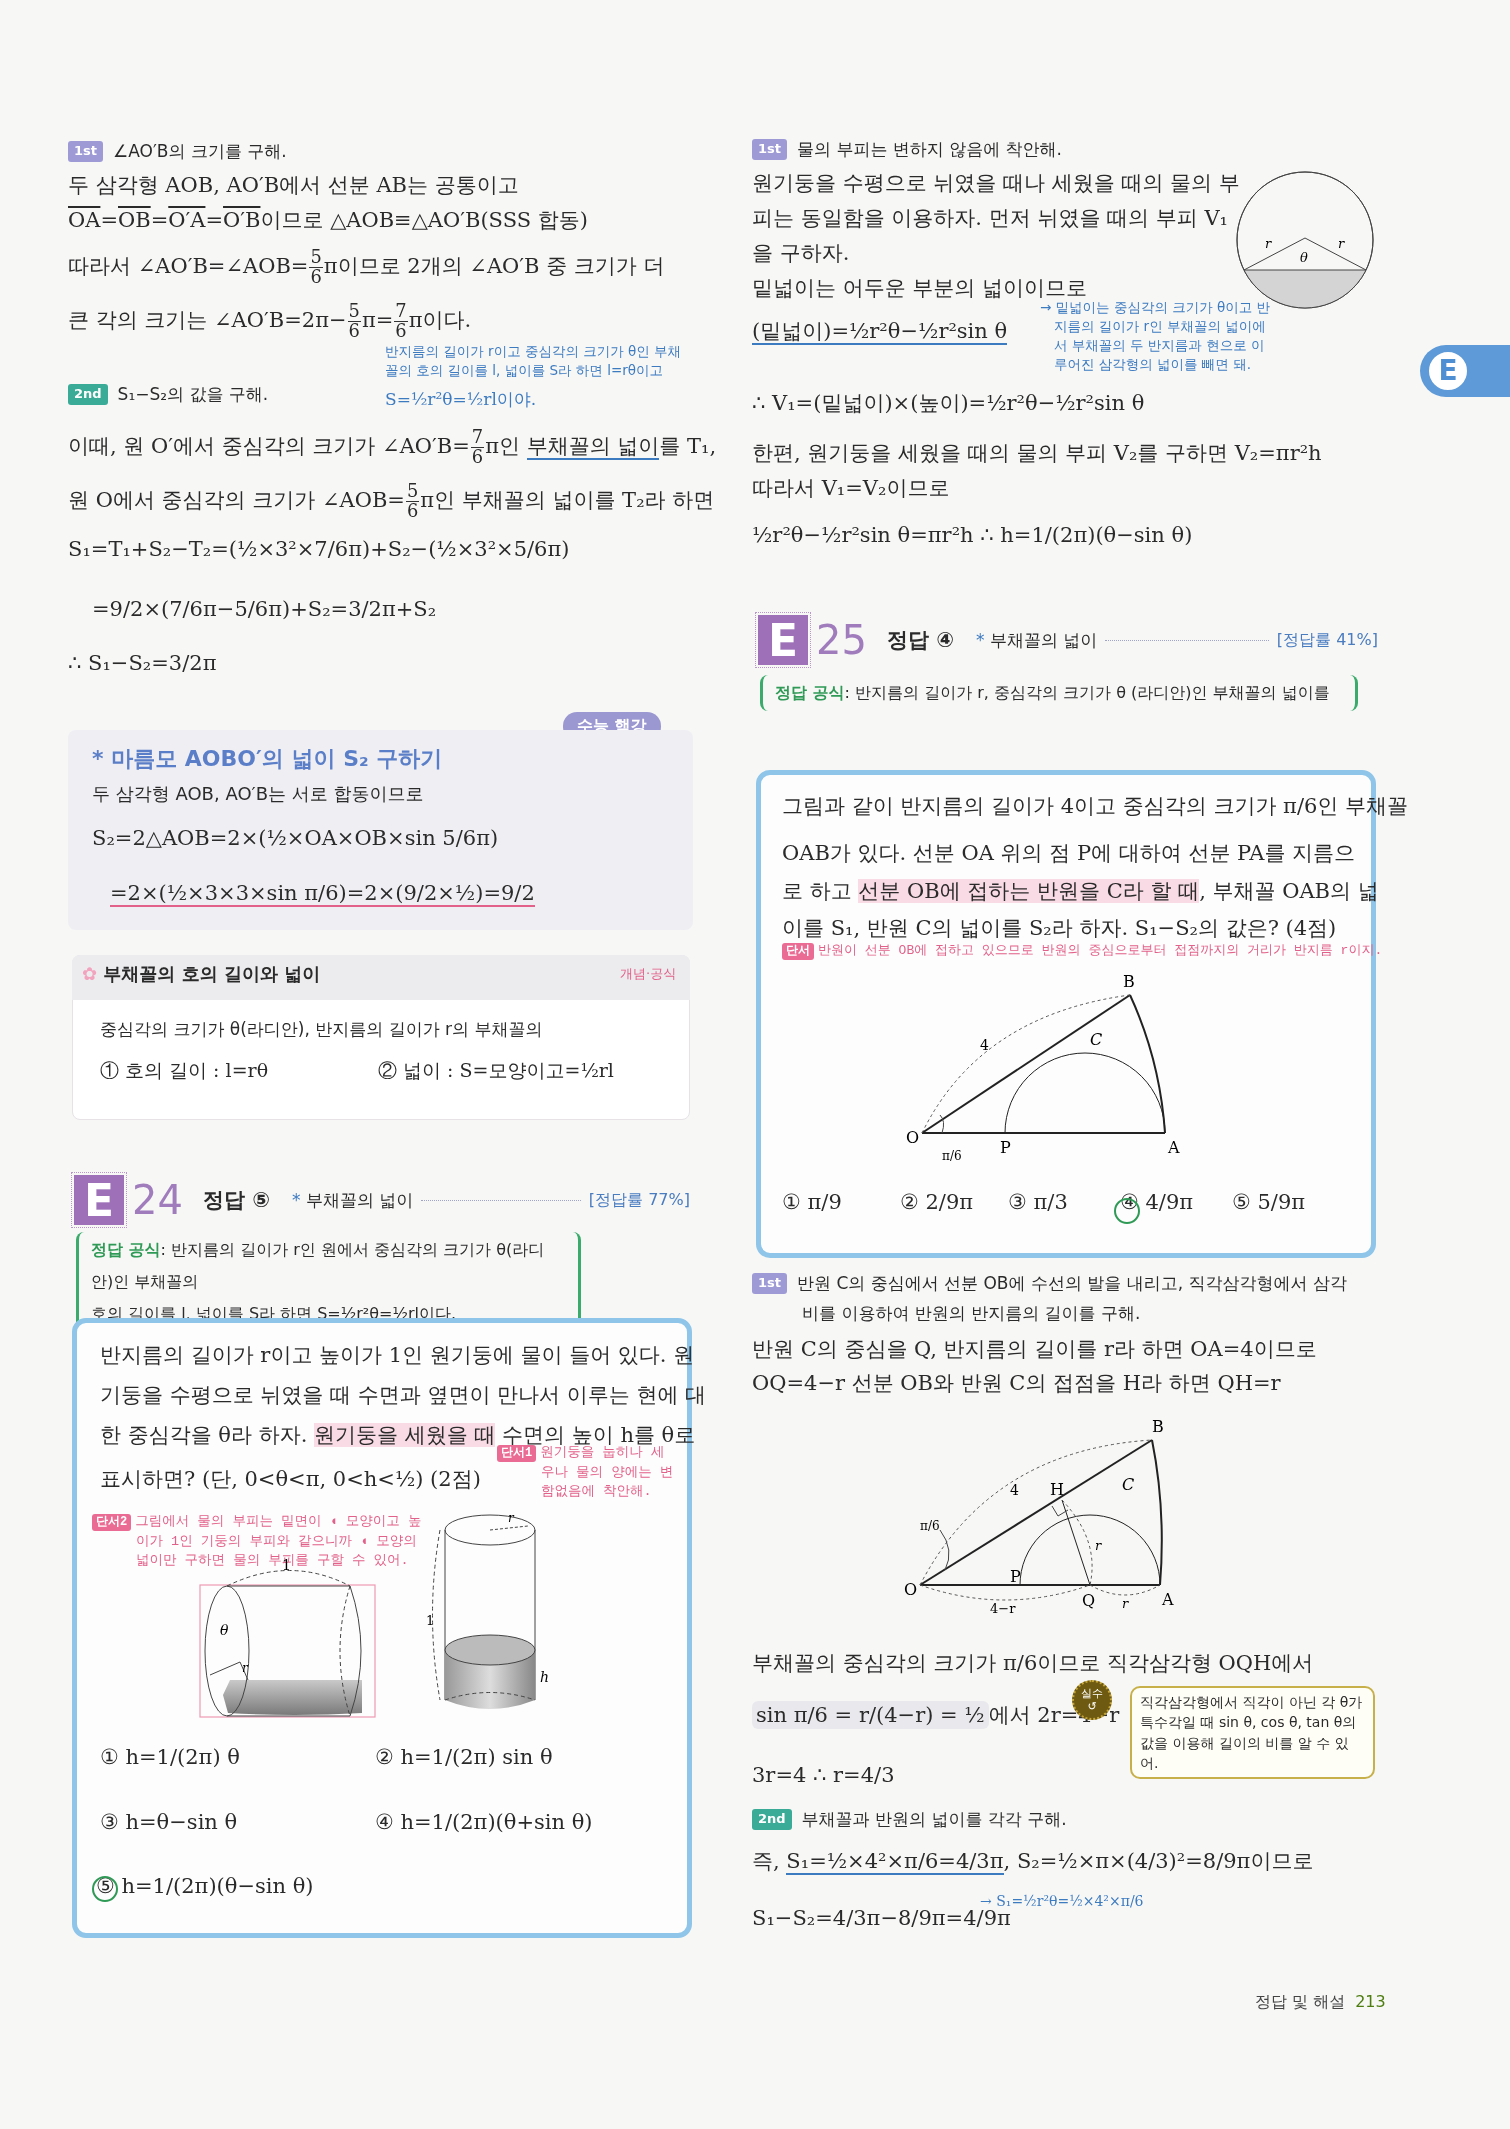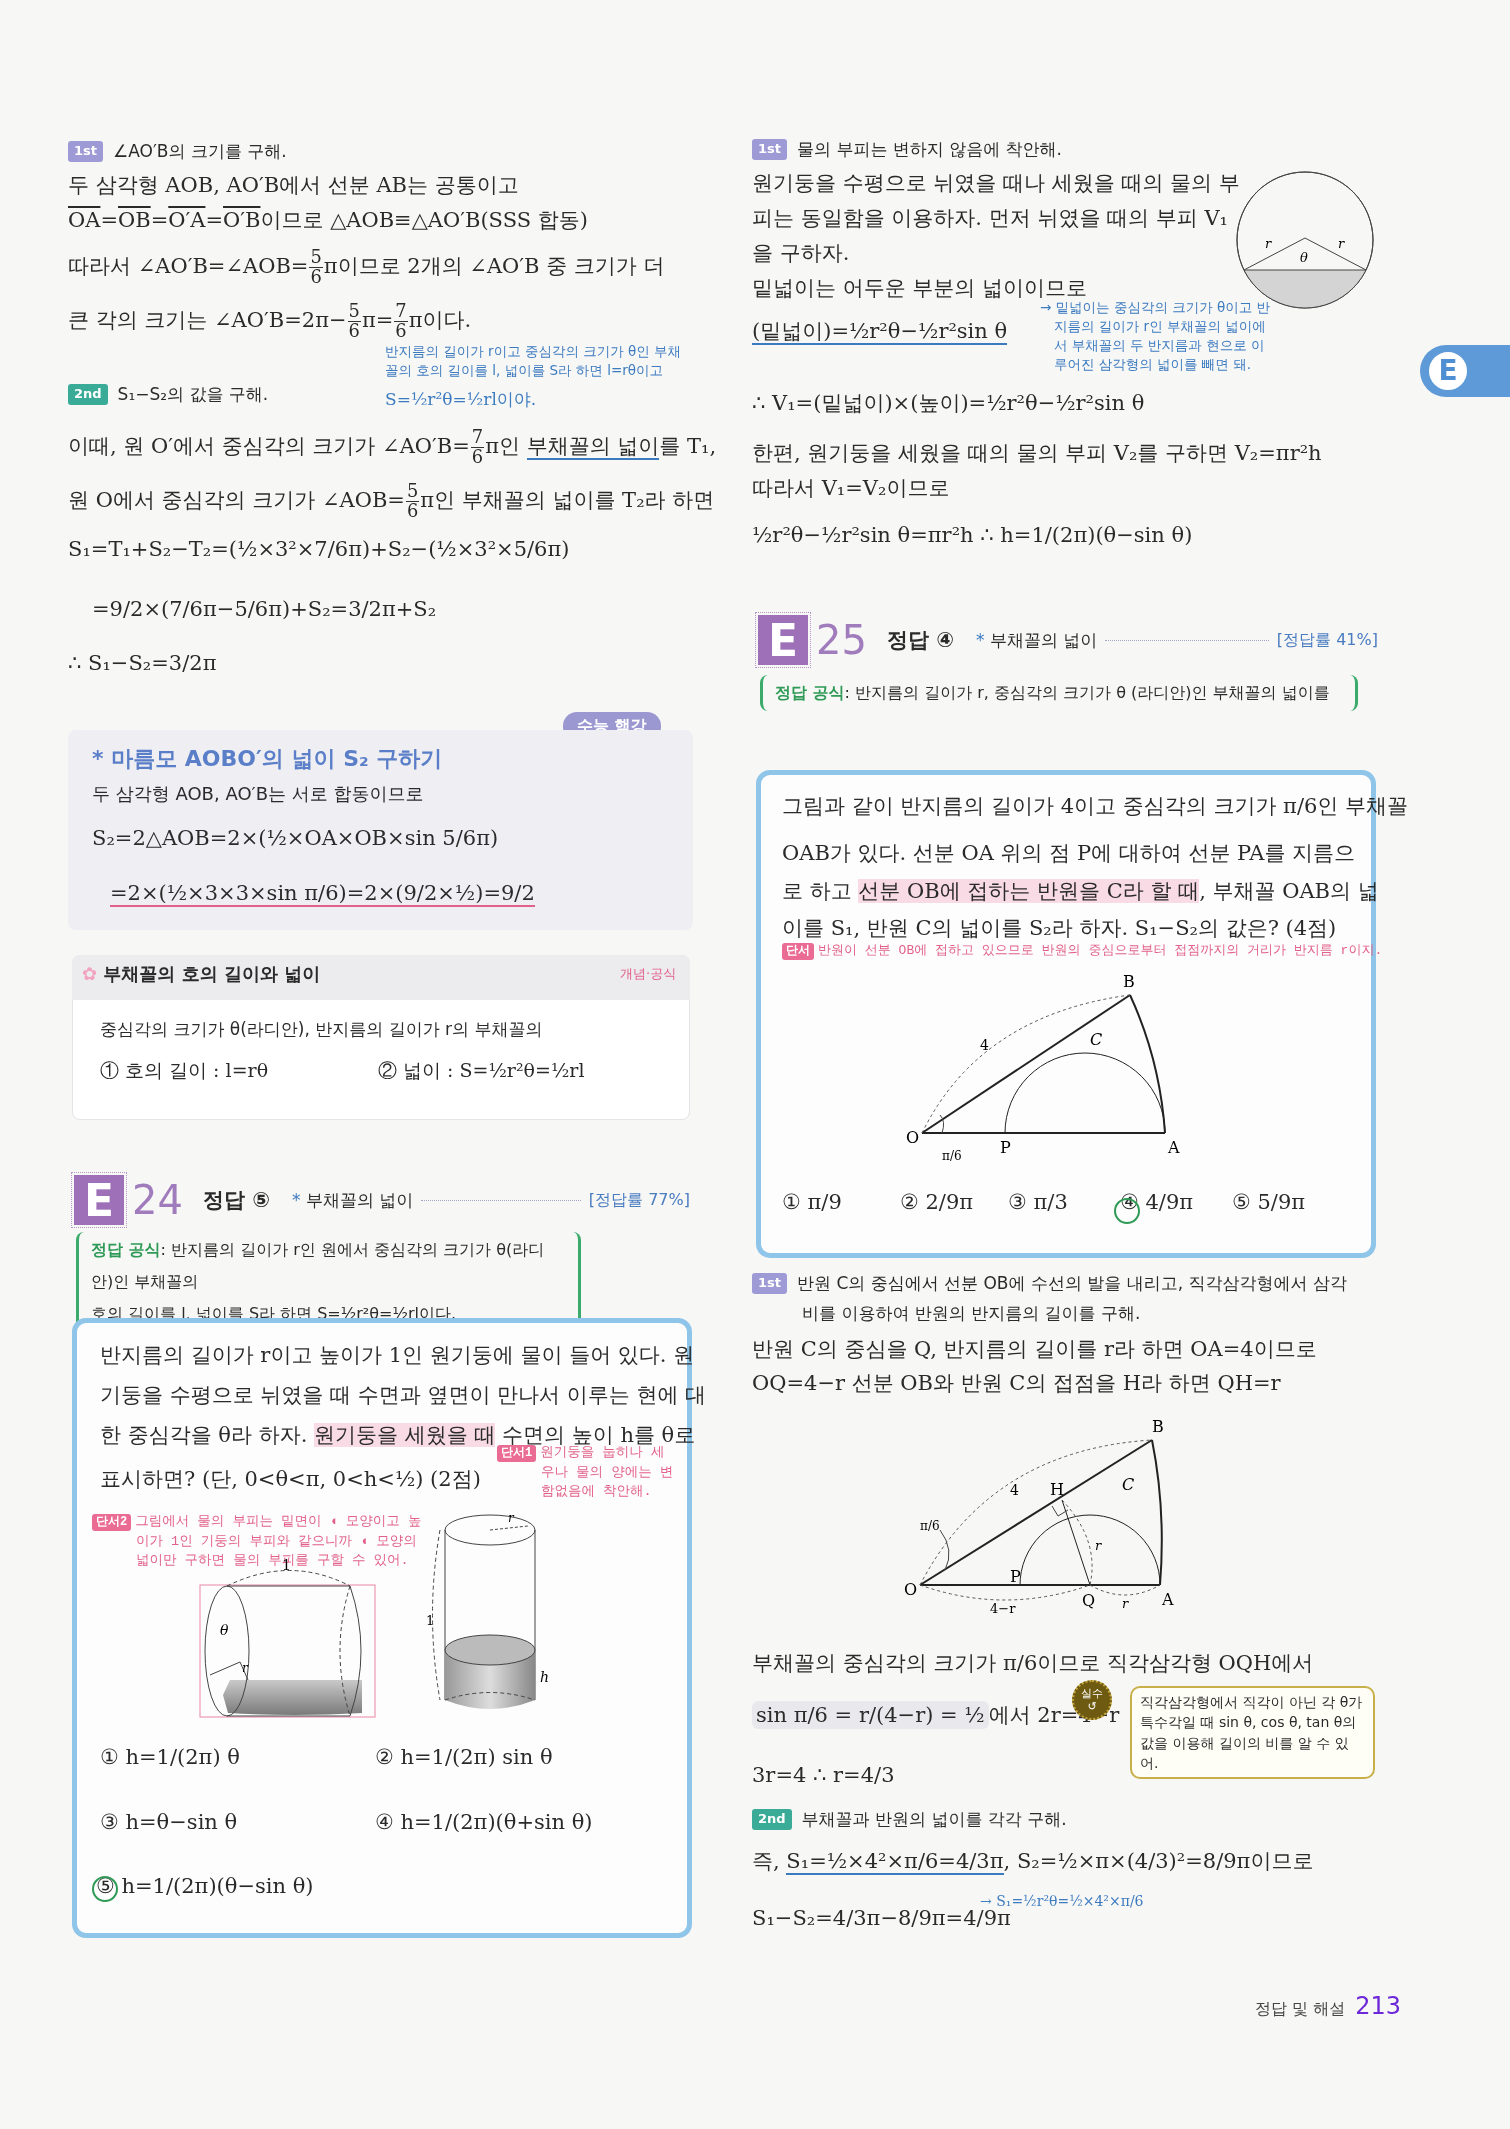--- a/index.html
+++ b/index.html
@@ -33,21 +33,21 @@
   .dots { flex: 1; border-bottom: 1px dotted #9fa4c8; margin: 0 8px; height: 1px; align-self: center; }
   .rate { font-family: "DejaVu Sans", sans-serif; font-size: 16px; color: #4a7cc0; }
   .formula-box { position: absolute; border-left: 3px solid #3aab6b; border-right: 3px solid #3aab6b; border-radius: 8px; padding: 2px 12px; font-family: "DejaVu Sans", sans-serif; font-size: 16px; line-height: 2; }
   .formula-box .lbl { color: #2f9a56; font-weight: bold; }
   .problem { position: absolute; border: 5px solid #8ec5e9; border-radius: 14px; background: #fdfdfd; }
   .choice { position: absolute; font-size: 21px; white-space: nowrap; }
   .side-tab { position: absolute; left: 1420px; top: 345px; width: 90px; height: 52px; background: #5e9ad8; border-radius: 26px 0 0 26px; }
   .side-tab .circ { position: absolute; left: 6px; top: 4px; width: 44px; height: 44px; border-radius: 50%; background: #fff; border: 3px solid #5e9ad8; color: #4e8ed2; font-family: "DejaVu Sans", sans-serif; font-weight: bold; font-size: 28px; text-align: center; line-height: 38px; }
   .footer { position: absolute; top: 1992px; left: 1255px; font-family: "DejaVu Sans", sans-serif; }
   .footer .t { font-size: 16px; color: #444; margin-right: 10px; }
-  .footer .n { font-size: 24px; color: #6d28d9; }
+  .footer .n { font-size: 16px; color: #4d7c0f; }
   .callout { position: absolute; border: 2px solid #c7b04a; border-radius: 10px; background: #fffef6; font-family: "DejaVu Sans", sans-serif; font-size: 14px; line-height: 1.45; padding: 4px 8px; }
   .mistake { position: absolute; width: 40px; height: 40px; border-radius: 50%; background: #6e5a10; color: #fff; font-family: "DejaVu Sans", sans-serif; font-size: 11px; text-align: center; line-height: 1.2; padding-top: 5px; border: 2px dotted #c7a73a; }
 </style>
 </head>
 <body>
 
 <div class="line stitle" style="left:68px;top:140px;">
   <span class="step s1">1st</span><span>∠AO′B의 크기를 구해.</span>
 </div>
 <div class="line" style="left:68px;top:172px;">두 삼각형 AOB, AO′B에서 선분 AB는 공통이고</div>
@@ -86,21 +86,21 @@
 <div class="line sans" style="left:92px;top:782px;font-size:18px;">두 삼각형 AOB, AO′B는 서로 합동이므로</div>
 <div class="line" style="left:92px;top:825px;">S₂=2△AOB=2×(½×OA×OB×sin 5/6π)</div>
 <div class="line" style="left:110px;top:880px;"><span class="ul-pink">=2×(½×3×3×sin π/6)=2×(9/2×½)=9/2</span></div>
 
 <div class="box-gray" style="left:72px;top:955px;width:618px;height:165px;background:#fff;border:1px solid #e6e2e6;"></div>
 <div class="abs" style="left:72px;top:955px;width:618px;height:45px;background:#ecebee;border-radius:8px 8px 0 0;"></div>
 <div class="line sans" style="left:82px;top:962px;font-size:18px;font-weight:bold;"><span style="color:#f2a3bd;">✿ </span><span>부채꼴의 호의 길이와 넓이</span></div>
 <div class="line sans" style="left:620px;top:966px;font-size:13px;color:#e2618a;">개념·공식</div>
 <div class="line sans" style="left:100px;top:1018px;font-size:17px;">중심각의 크기가 θ(라디안), 반지름의 길이가 r의 부채꼴의</div>
 <div class="line" style="left:100px;top:1058px;font-size:19px;">① 호의 길이 : l=rθ</div>
-<div class="line" style="left:378px;top:1058px;font-size:19px;">② 넓이 : S=½r²θ=½rl</div>
+<div class="line" style="left:378px;top:1058px;font-size:19px;">② 넓이 : S=모양이고=½rl</div>
 
 <div class="prob-head" style="left:74px;top:1175px;width:616px;">
   <div class="ebadge">E</div>
   <span class="enum">24</span>
   <span class="ans">정답 ⑤</span>
   <span class="topic"><span class="star">* </span><span>부채꼴의 넓이</span></span>
   <span class="dots"></span>
   <span class="rate">[정답률 77%]</span>
 </div>
 <div class="formula-box" style="left:76px;top:1232px;width:505px;">

